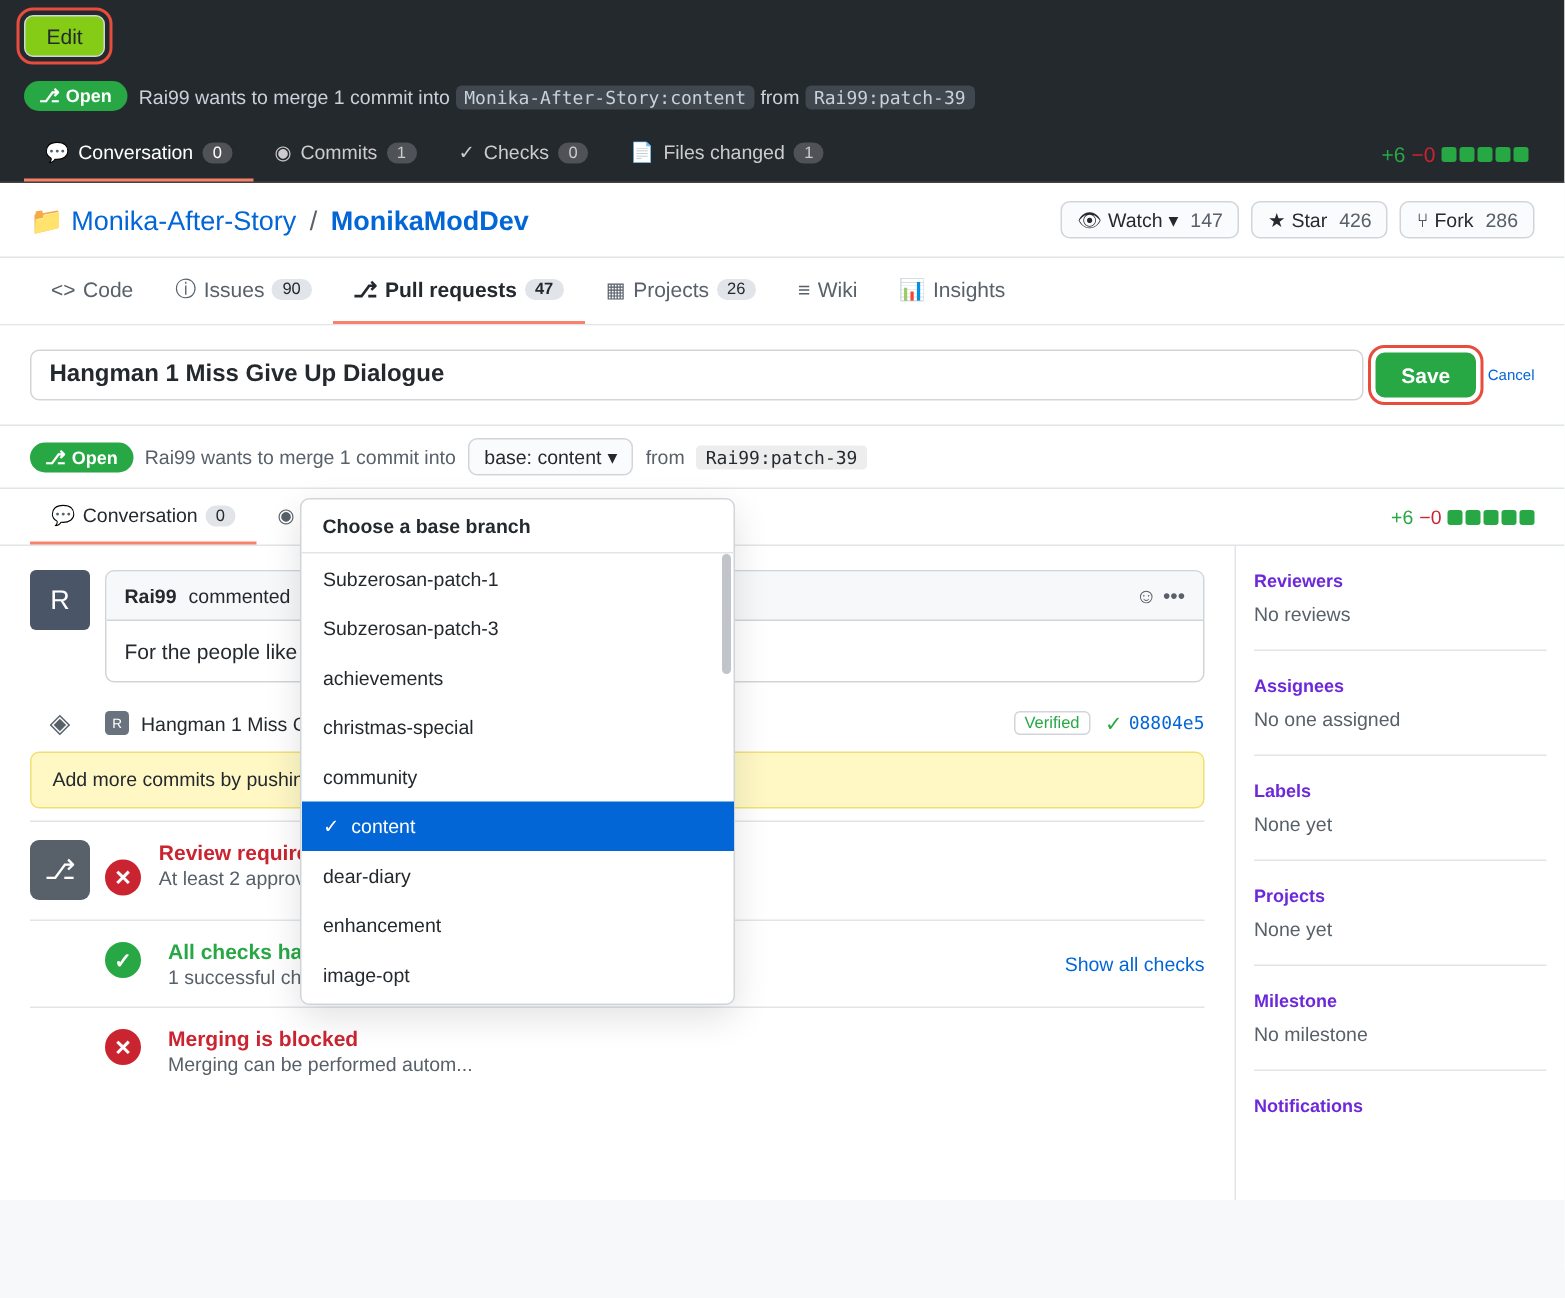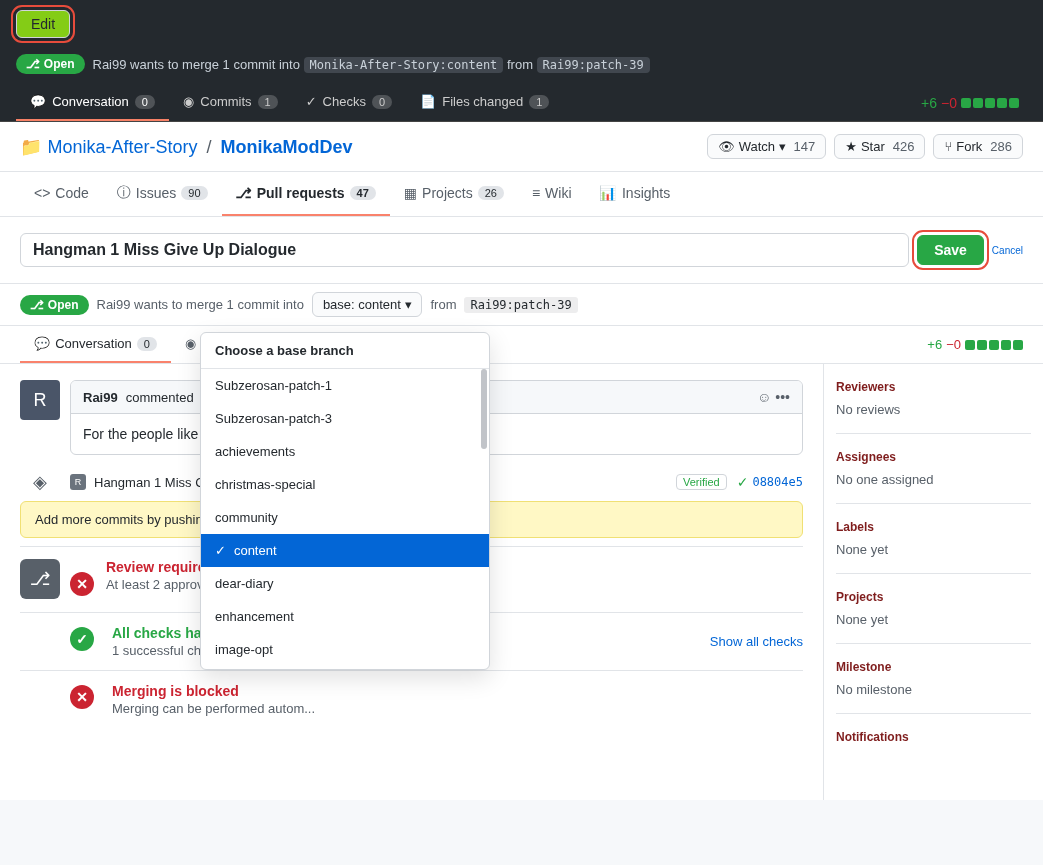--- a/index.html
+++ b/index.html
@@ -95,21 +95,21 @@
     .check-icon-circle span { color: white; font-size: 14px; font-weight: bold; }
     .check-merge-icon { width: 40px; height: 40px; background: #586069; border-radius: 6px; display: flex; align-items: center; justify-content: center; flex-shrink: 0; }
     .check-title { font-weight: 600; color: #cb2431; font-size: 14px; }
     .check-title.pass { color: #28a745; }
     .check-desc { font-size: 13px; color: #586069; margin-top: 2px; }
     .show-checks-link { color: #0366d6; cursor: pointer; font-size: 13px; text-decoration: none; margin-left: auto; align-self: center; }
 
     
     .sidebar-section { margin-bottom: 16px; padding-bottom: 16px; border-bottom: 1px solid #e1e4e8; }
     .sidebar-section:last-child { border-bottom: none; }
-    .sidebar-title { font-size: 12px; font-weight: 600; color: #7f1d1d; margin-bottom: 8px; text-transform: capitalize; }
+    .sidebar-title { font-size: 12px; font-weight: 600; color: #6d28d9; margin-bottom: 8px; text-transform: capitalize; }
     .sidebar-value { font-size: 13px; color: #0366d6; }
     .sidebar-value.muted { color: #586069; }
 
     
     .dropdown-overlay { position: absolute; top: 48px; left: 200px; width: 290px; background: white; border: 1px solid #d1d5da; border-radius: 6px; box-shadow: 0 8px 24px rgba(0,0,0,0.12); z-index: 100; }
     .dropdown-header { padding: 10px 14px; border-bottom: 1px solid #e1e4e8; font-size: 13px; font-weight: 600; color: #24292e; }
     .dropdown-search { padding: 8px; border-bottom: 1px solid #e1e4e8; }
     .dropdown-search input { width: 100%; border: 1px solid #d1d5da; border-radius: 6px; padding: 6px 10px; font-size: 13px; color: #6a737d; outline: none; }
     .dropdown-list { max-height: 300px; overflow-y: auto; }
     .dropdown-item { padding: 9px 14px; font-size: 13px; cursor: pointer; color: #24292e; }

